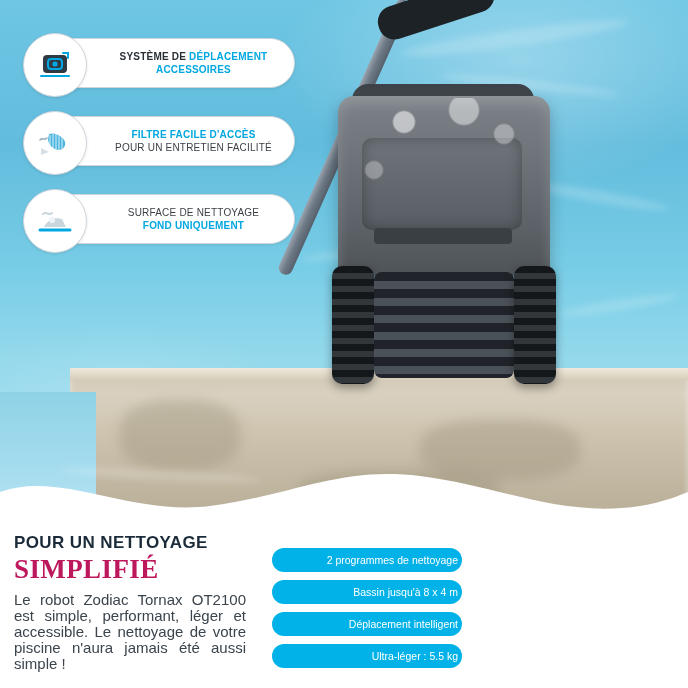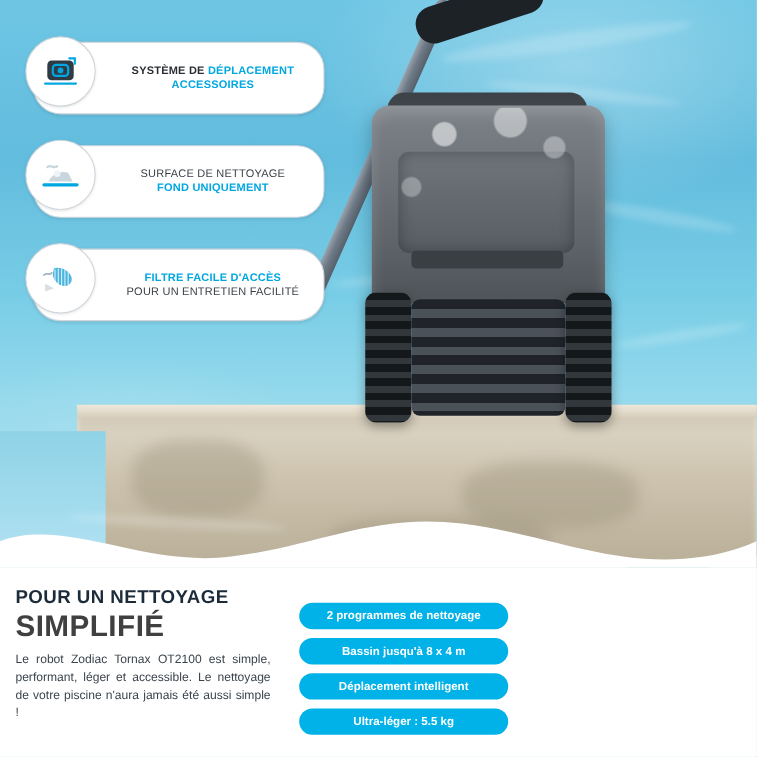--- a/index.html
+++ b/index.html
@@ -171,21 +171,21 @@
   }
 
   
   .features {
     position: absolute;
     left: 30px; top: 38px;
     width: 265px;
   }
   .pill {
     position: relative;
-    height: 66px;
+    height: 50px;
     margin-bottom: 28px;
     background: #ffffff;
     border: 1px solid #cfd6dc;
     border-radius: 25px;
     box-shadow: 0 1px 3px rgba(0,0,0,0.10);
     display: flex;
     align-items: center;
     padding-left: 72px;
     padding-right: 10px;
     box-sizing: border-box;
@@ -230,44 +230,45 @@
   .headline1 {
     font-size: 17px;
     font-weight: bold;
     color: #1b2b3a;
     letter-spacing: 0.4px;
     line-height: 21px;
   }
   .headline2 {
     font-size: 27px;
     font-weight: bold;
-    color: #404040;
+    color: #be185d;
     letter-spacing: 0.4px;
     line-height: 30px;
     margin-top: 1px;
+    font-family: Liberation Serif, serif;
   }
   .desc {
     margin-top: 8px;
-    font-size: 11px;
+    font-size: 15px;
     line-height: 16px;
     color: #3b444d;
     text-align: justify;
   }
 
   .col-mid {
     position: absolute;
     left: 272px; top: 32px;
     width: 190px;
   }
   .tag {
     background: #00b2e8;
     color: #ffffff;
     font-size: 10.5px;
-    font-weight: bold;
-    text-align: center;
+    font-weight: normal;
+    text-align: right;
     border-radius: 13px;
     padding: 6px 4px;
     margin-bottom: 8px;
   }
 
   .col-right {
     position: absolute;
     left: 490px; top: 24px;
     width: 180px;
   }
@@ -341,48 +342,48 @@
           </svg>
         </div>
         <div class="pill-text">
           <span>SYSTÈME DE </span><span class="accent">DÉPLACEMENT</span><br>
           <span class="accent">ACCESSOIRES</span>
         </div>
       </div>
 
       <div class="pill">
         <div class="pill-icon">
+          <svg width="36" height="30" viewBox="0 0 36 30">
+            <path d="M12 6 C18 4 26 8 28 14 C29 18 26 22 22 22 C16 22 11 16 11 11 Z" fill="#2aa8d8" opacity="0.85"></path>
+            <path d="M13 7 L13 21 M16 6 L16 22 M19 6 L19 22 M22 7 L22 22 M25 9 L25 21" stroke="#ffffff" stroke-width="1" opacity="0.8"></path>
+            <path d="M4 20 L12 24 L4 27 Z" fill="#d6dfe5"></path>
+            <path d="M3 12 C5 9 8 13 10 10" stroke="#9fb2bd" stroke-width="1.6" fill="none" stroke-linecap="round"></path>
+          </svg>
+        </div>
+        <div class="pill-text">
+          <span class="accent">FILTRE FACILE D'ACCÈS</span><br>
+          <span class="plain">POUR UN ENTRETIEN FACILITÉ</span>
+        </div>
+      </div>
+
+      <div class="pill">
+        <div class="pill-icon">
           <svg width="34" height="28" viewBox="0 0 34 28">
             <path d="M6 20 C10 12 18 10 24 12 L28 20 Z" fill="#c9d6de"></path>
             <circle cx="14" cy="13" r="3" fill="#eef4f7"></circle>
             <path d="M2 23 L32 23" stroke="#00a7e1" stroke-width="3" stroke-linecap="round"></path>
             <path d="M5 7 C8 4 11 9 14 6" stroke="#c9d6de" stroke-width="2" fill="none" stroke-linecap="round"></path>
           </svg>
         </div>
         <div class="pill-text">
           <span class="plain">SURFACE DE NETTOYAGE</span><br>
           <span class="accent">FOND UNIQUEMENT</span>
         </div>
       </div>
 
-      <div class="pill">
-        <div class="pill-icon">
-          <svg width="36" height="30" viewBox="0 0 36 30">
-            <path d="M12 6 C18 4 26 8 28 14 C29 18 26 22 22 22 C16 22 11 16 11 11 Z" fill="#2aa8d8" opacity="0.85"></path>
-            <path d="M13 7 L13 21 M16 6 L16 22 M19 6 L19 22 M22 7 L22 22 M25 9 L25 21" stroke="#ffffff" stroke-width="1" opacity="0.8"></path>
-            <path d="M4 20 L12 24 L4 27 Z" fill="#d6dfe5"></path>
-            <path d="M3 12 C5 9 8 13 10 10" stroke="#9fb2bd" stroke-width="1.6" fill="none" stroke-linecap="round"></path>
-          </svg>
-        </div>
-        <div class="pill-text">
-          <span class="accent">FILTRE FACILE D'ACCÈS</span><br>
-          <span class="plain">POUR UN ENTRETIEN FACILITÉ</span>
-        </div>
-      </div>
-
 
     </div>
   </div>
 
   <div class="bottom">
 
     <div class="col-left">
       <div class="headline1">POUR UN NETTOYAGE</div>
       <div class="headline2">SIMPLIFIÉ</div>
       <div class="desc">Le robot Zodiac Tornax OT2100 est simple, performant, léger et accessible. Le nettoyage de votre piscine n'aura jamais été aussi simple !</div>

